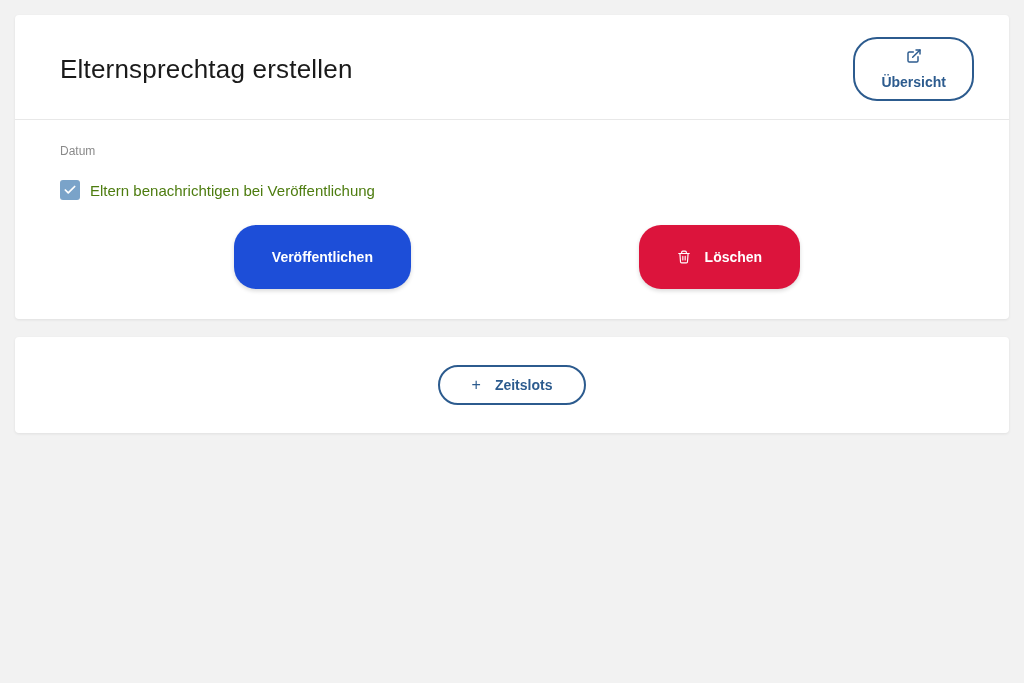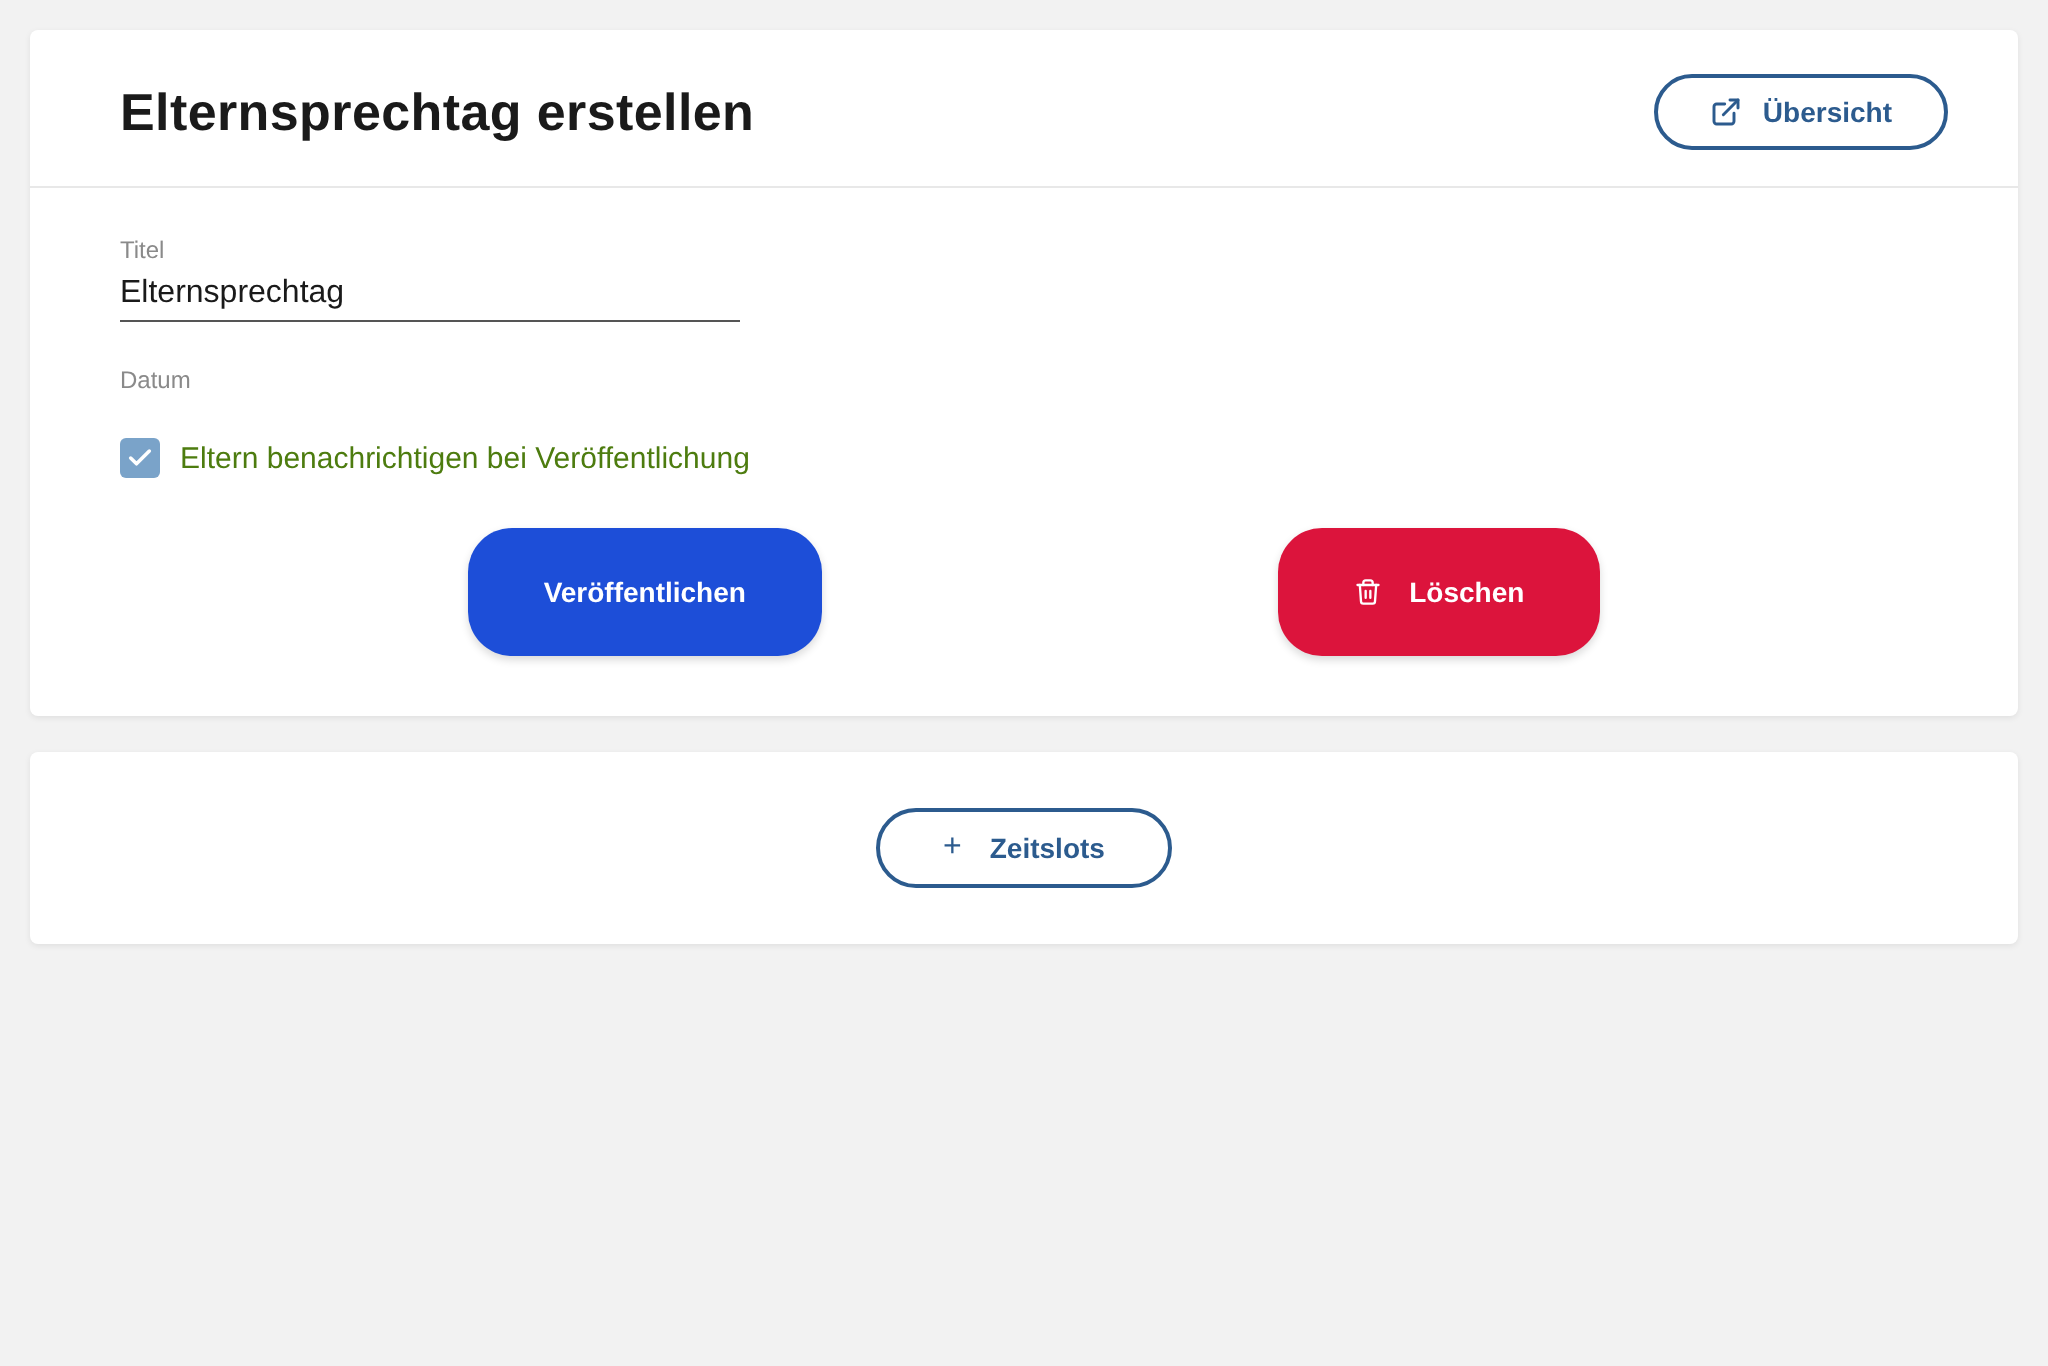--- a/index.html
+++ b/index.html
@@ -22,36 +22,37 @@
     }
     .card-header {
       display: flex;
       justify-content: space-between;
       align-items: center;
       padding: 22px 35px 18px 45px;
       border-bottom: 1px solid #e8e8e8;
     }
     .page-title {
       font-size: 26px;
-      font-weight: 700;
+      font-weight: 400;
       color: #1a1a1a;
       letter-spacing: 0.2px;
     }
     .overview-btn {
       display: flex;
       align-items: center;
       gap: 10px;
       border: 2px solid #2c5b8e;
       color: #2c5b8e;
       background: #fff;
       border-radius: 24px;
       padding: 9px 26px;
       font-size: 14px;
       font-weight: 600;
       cursor: pointer;
+      flex-direction: column;
     }
     .card-body {
       padding: 24px 35px 30px 45px;
     }
     .field {
       margin-bottom: 22px;
     }
     .field-label {
       font-size: 12px;
       color: #8a8a8a;
@@ -196,24 +197,20 @@
       <svg width="16" height="16" viewBox="0 0 24 24" fill="none" stroke="currentColor" stroke-width="2.2" stroke-linecap="round" stroke-linejoin="round">
         <path d="M18 13v6a2 2 0 0 1-2 2H5a2 2 0 0 1-2-2V8a2 2 0 0 1 2-2h6"></path>
         <polyline points="15 3 21 3 21 9"></polyline>
         <line x1="10" y1="14" x2="21" y2="3"></line>
       </svg>
       <span>Übersicht</span>
     </button>
   </div>
 
   <div class="card-body">
-    <div class="field">
-      <label class="field-label">Titel</label>
-      <input type="text" class="text-input" value="Elternsprechtag" style="">
-    </div>
 
     <div class="field">
       <label class="field-label">Datum</label>
     </div>
 
     <div class="checkbox-row">
       <div class="checkbox">
         <svg viewBox="0 0 24 24" fill="none" stroke="currentColor" stroke-width="3" stroke-linecap="round" stroke-linejoin="round">
           <polyline points="20 6 9 17 4 12"></polyline>
         </svg>

